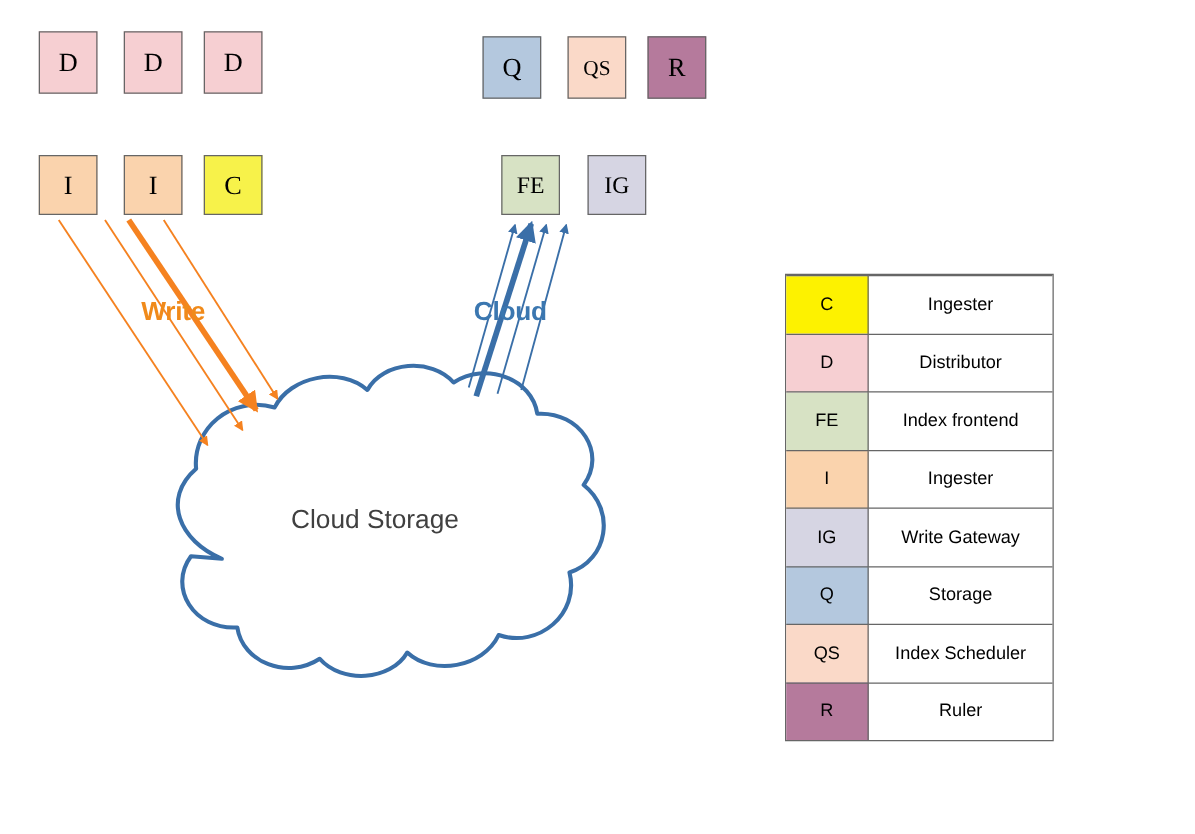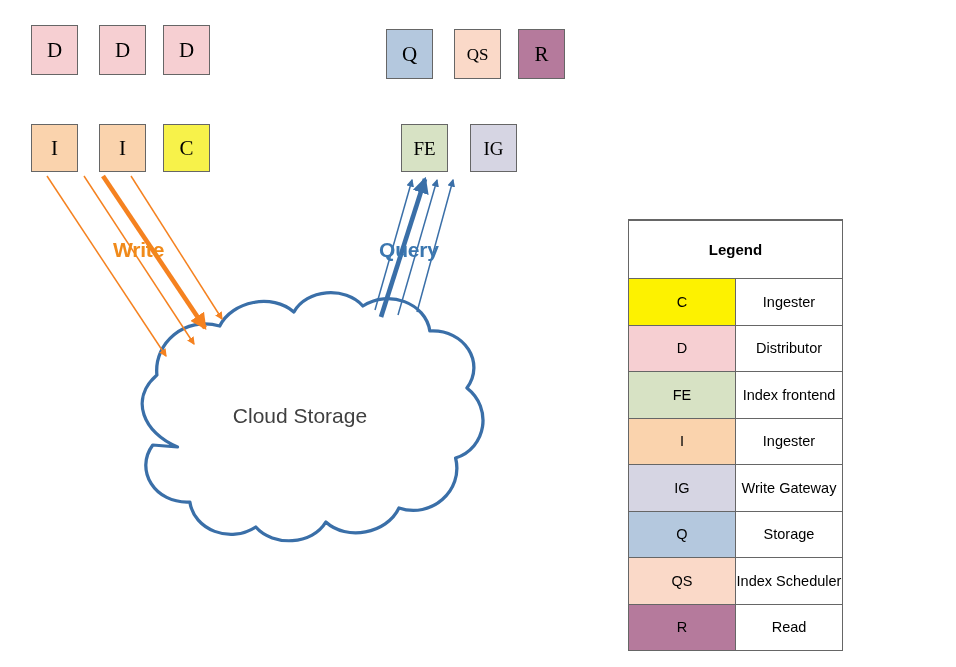--- a/index.html
+++ b/index.html
@@ -139,21 +139,21 @@
     <line x1="375" y1="310" x2="412" y2="180" stroke="#3a6fa8" stroke-width="1.5" marker-end="url(#arrow-blue)"></line>
     <line x1="381" y1="317" x2="425" y2="179" stroke="#3a6fa8" stroke-width="4.6" marker-end="url(#arrow-blue-thick)"></line>
     <line x1="398" y1="315" x2="437" y2="180" stroke="#3a6fa8" stroke-width="1.5" marker-end="url(#arrow-blue)"></line>
     <line x1="417" y1="312" x2="453" y2="180" stroke="#3a6fa8" stroke-width="1.5" marker-end="url(#arrow-blue)"></line>
   </g>
 </svg>
 
 <div id="cloud-text" style="left:190px; top:404px; width:220px;">Cloud Storage</div>
 
 <div class="flow-label" style="left:89px; top:238px; color:#f08a1a;margin-left:24px;">Write</div>
-<div class="flow-label" style="left:379px; top:238px; color:#3b77b0;">Query</div>
+<div class="flow-label" style="left:379px; top:238px; color:#3b77b0;">Cloud</div>
 
 <div class="node-box" style="left:31px;  top:25px;  width:47px; height:50px; background:#f6cfd2; font-size:21px;">
   <span class="node-label">D</span>
 </div>
 <div class="node-box" style="left:99px;  top:25px;  width:47px; height:50px; background:#f6cfd2; font-size:21px;">
   <span class="node-label">D</span>
 </div>
 <div class="node-box" style="left:163px; top:25px;  width:47px; height:50px; background:#f6cfd2; font-size:21px;">
   <span class="node-label">D</span>
 </div>
@@ -181,23 +181,20 @@
 <div class="node-box" style="left:401px; top:124px; width:47px; height:48px; background:#d7e2c4; font-size:19px;">
   <span class="node-label">FE</span>
 </div>
 <div class="node-box" style="left:470px; top:124px; width:47px; height:48px; background:#d6d5e3; font-size:19px;">
   <span class="node-label">IG</span>
 </div>
 
 <div id="legend">
   <table>
     <tbody>
-      <tr class="legend-head">
-        <td colspan="2">Legend</td>
-      </tr>
       <tr>
         <td class="swatch" style="background:#fdf200;">C</td>
         <td>Ingester</td>
       </tr>
       <tr>
         <td class="swatch" style="background:#f6cfd2;">D</td>
         <td>Distributor</td>
       </tr>
       <tr>
         <td class="swatch" style="background:#d7e2c4;">FE</td>
@@ -214,17 +211,17 @@
       <tr>
         <td class="swatch" style="background:#b4c8de;">Q</td>
         <td>Storage</td>
       </tr>
       <tr>
         <td class="swatch" style="background:#fad9c8;">QS</td>
         <td>Index Scheduler</td>
       </tr>
       <tr>
         <td class="swatch" style="background:#b57a9c;">R</td>
-        <td>Read</td>
+        <td>Ruler</td>
       </tr>
     </tbody>
   </table>
 </div>
 
 </body></html>

